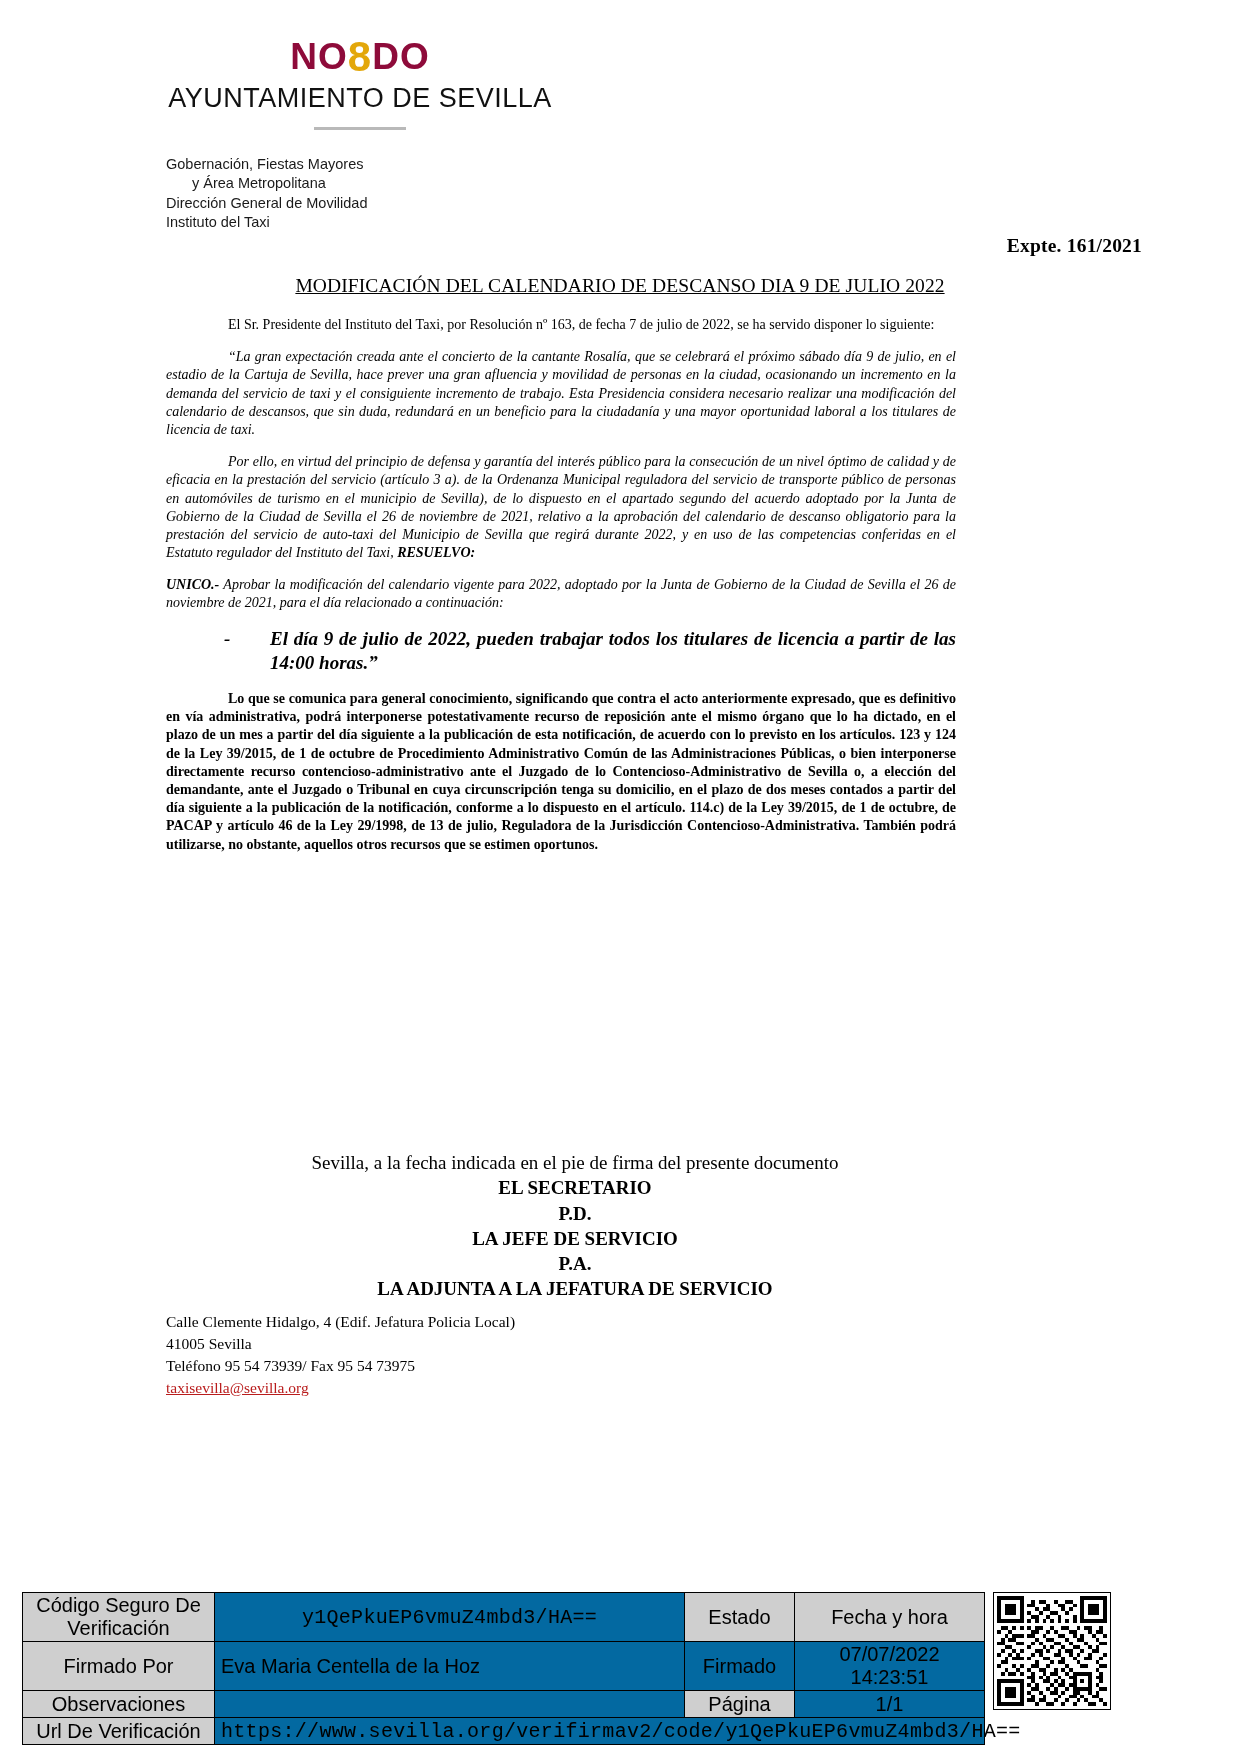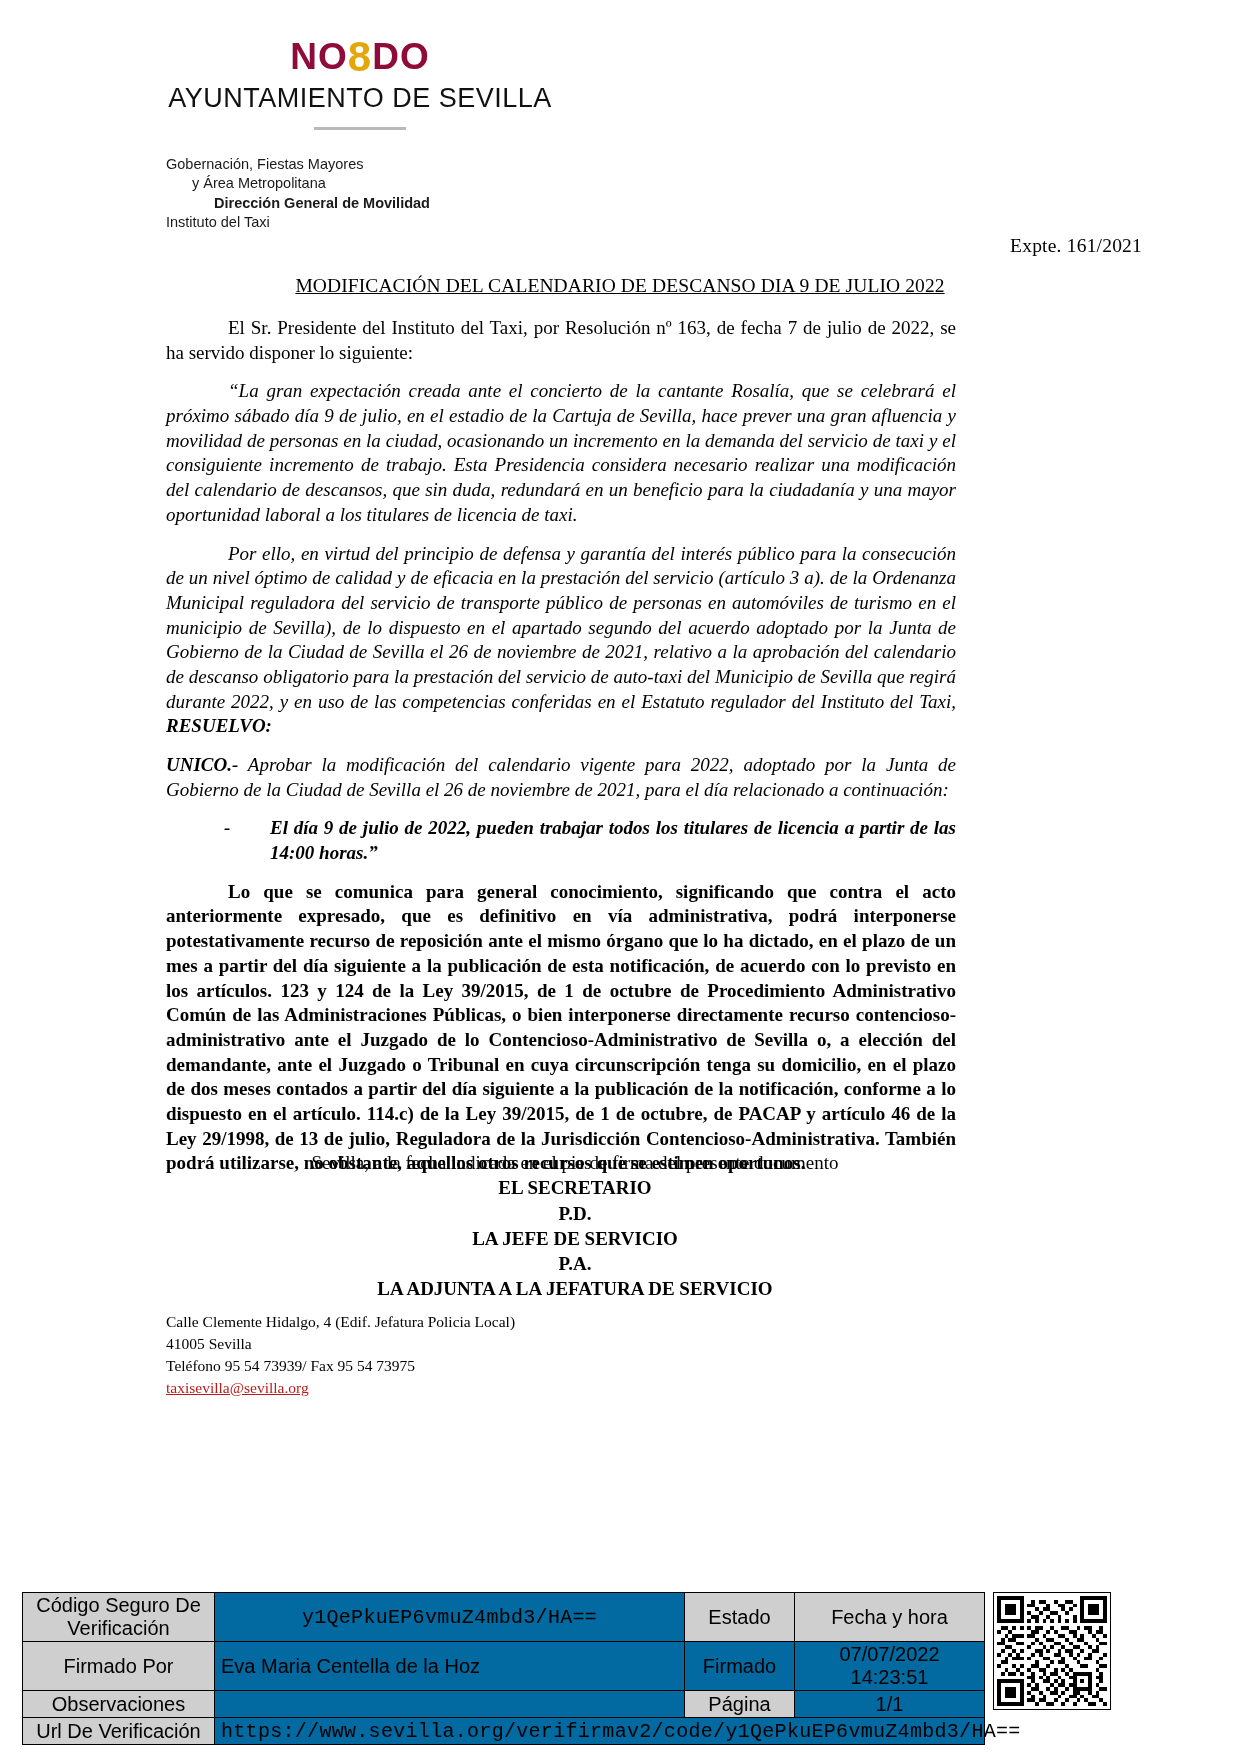--- a/index.html
+++ b/index.html
@@ -17,32 +17,32 @@
   .logo-block{position:absolute;left:150px;top:34px;width:420px;text-align:center;}
   .nosdo{font-family:"Liberation Sans",sans-serif;font-weight:bold;font-size:37px;letter-spacing:1px;line-height:1;}
   .nosdo .dark{color:#8e0b3a;}
   .nosdo .knot{color:#e3a70a;font-size:42px;position:relative;top:2px;}
   .ayto{font-family:"Liberation Sans",sans-serif;font-size:27px;letter-spacing:0.5px;margin-top:7px;color:#111;}
   .logo-rule{width:92px;height:3px;background:#b9b9b9;margin:13px auto 0 auto;}
 
   
   .dept{position:absolute;left:166px;top:155px;font-family:"Liberation Sans",sans-serif;font-size:14.5px;line-height:1.33;color:#1a1a1a;}
   .dept .ind{display:block;padding-left:26px;}
-  .dept .b{font-weight:bold;margin-left:48px;}
-
-  
-  .expte{position:absolute;right:98px;top:235px;font-weight:normal;font-size:19.5px;font-family:"Liberation Serif",serif;letter-spacing:.2px;}
+  .dept .b{font-weight:normal;}
+
+  
+  .expte{position:absolute;right:98px;top:235px;font-weight:bold;font-size:19.5px;font-family:"Liberation Serif",serif;letter-spacing:.2px;}
 
   
   .doc-title{position:absolute;left:0;top:275px;width:1240px;text-align:center;
     font-weight:normal;font-size:19.5px;text-decoration:underline;letter-spacing:.1px;}
 
   
   .body-wrap{position:absolute;left:166px;top:316px;width:790px;}
-  p.bd{margin:0 0 14px 0;text-align:justify;font-size:19px;line-height:1.30;text-indent:62px;}
+  p.bd{margin:0 0 14px 0;text-align:justify;font-size:14px;line-height:1.30;text-indent:62px;}
   p.bd.it{font-style:italic;}
   p.bd.noind{text-indent:0;}
   p.bd.just-b{font-weight:bold;text-align:justify;}
   .b{font-weight:bold;}
   .sp{margin-bottom:22px;}
 
   ul.dash{list-style:none;margin:0 0 14px 0;padding:0 0 0 58px;}
   ul.dash li{position:relative;font-style:italic;font-weight:bold;font-size:19px;line-height:1.30;text-align:justify;padding-left:46px;}
   ul.dash li:before{content:"-";position:absolute;left:0;top:0;font-weight:bold;}
 

